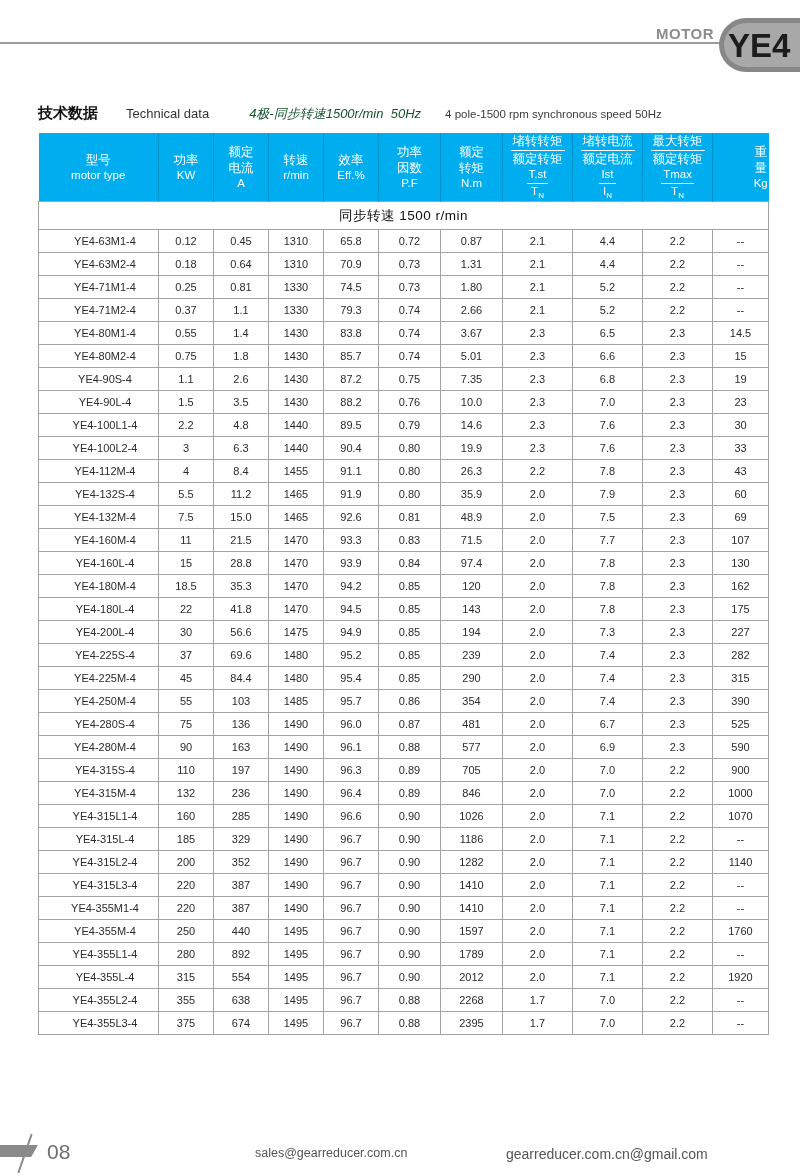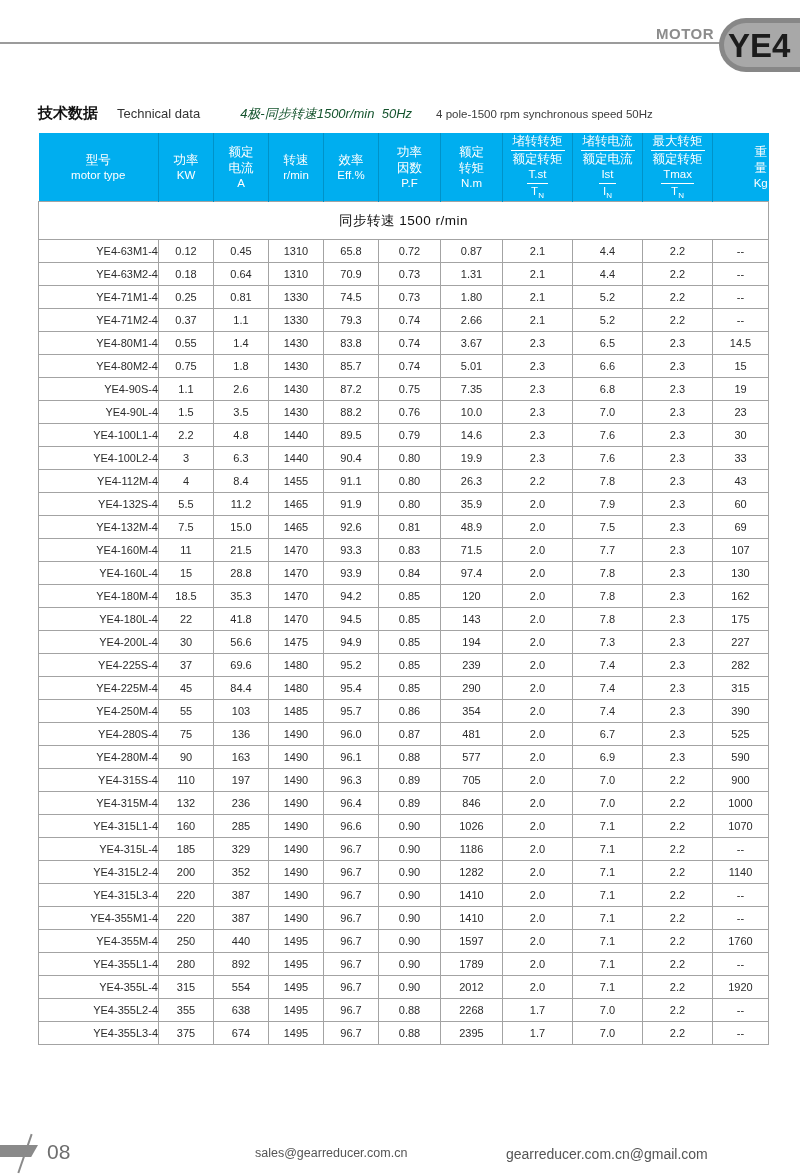--- a/index.html
+++ b/index.html
@@ -14,42 +14,42 @@
   
   .top-rule { position:absolute; left:0; top:42px; width:721px; height:2px; background:#9b9b9b; }
   .motor-label { position:absolute; left:656px; top:25px; font-size:15px; font-weight:bold; color:#8c8c8c; letter-spacing:.5px; }
   .badge { position:absolute; left:719px; top:18px; width:92px; height:54px; background:#878787; border-radius:27px 0 0 27px; }
   .badge-inner { position:absolute; left:5px; top:5px; right:0; bottom:5px; background:#a8a8a8; border-radius:22px 0 0 22px; display:flex; align-items:center; }
   .badge-text { font-size:33px; font-weight:bold; color:#1c1c1c; margin-left:4px; line-height:1; }
 
   
   .title-row { position:absolute; left:38px; top:104px; display:flex; align-items:baseline; white-space:pre;gap:12px; }
   .t-zh  { font-size:15px; font-weight:bold; color:#111; }
-  .t-en  { font-size:13px; color:#333; margin-left:7px; }
+  .t-en  { font-size:13px; color:#333; margin-left:16px; }
   .t-spec-zh { font-size:13px; color:#14532d; margin-left:28px;font-style:italic; }
   .t-spec-en { font-size:11.5px; color:#3c3c3c; margin-left:12px; }
 
   
   .data-table { position:absolute; left:38px; top:133px; width:730px; border-collapse:collapse; table-layout:fixed; }
   .data-table thead th {
     background:#00AEEF; color:#fff; font-weight:normal; text-align:center; vertical-align:middle;
     height:66px; padding:0; border-right:1px solid rgba(0,0,0,0.16);
   }
   .data-table thead th:last-child { border-right:none;padding-left:40px; }
   .hz { font-size:12.5px; line-height:1.28; }
   .hl { font-size:11.5px; line-height:1.28; }
   .bar { display:inline-block; border-bottom:1px solid #fff; padding:0 2px 1px; }
   .hl sub { font-size:8px; }
 
   .data-table tbody td {
     border:1px solid #a3a3a3; height:23px; padding:0;
     font-size:11px; color:#2b2b2b; text-align:center; vertical-align:middle;
   }
-  .data-table tbody td.model { text-align:right; padding-left:13px; }
-  .data-table tr.group td { height:38px; font-size:13.5px; color:#111; text-align:center; letter-spacing:.5px; }
+  .data-table tbody td.model { text-align:center; padding-left:13px; }
+  .data-table tr.group td { height:28px; font-size:13.5px; color:#111; text-align:center; letter-spacing:.5px; }
 
   
   .corner-bar { position:absolute; left:0; top:1145px; width:38px; height:12px; background:#8a8a8a;
                 clip-path:polygon(0 0,100% 0,82% 100%,0 100%); }
   .corner-slash { position:absolute; left:24px; top:1133px; width:1.5px; height:41px; background:#8a8a8a; transform:rotate(19deg); }
   .page-number { position:absolute; left:47px; top:1140px; font-size:21px; color:#6e6e6e; }
   .footer-email-left  { position:absolute; left:255px; top:1146px; font-size:12.5px; color:#555;text-align:right; }
   .footer-email-right { position:absolute; left:506px; top:1146px; font-size:14px; color:#555; }
 </style>
 </head>

